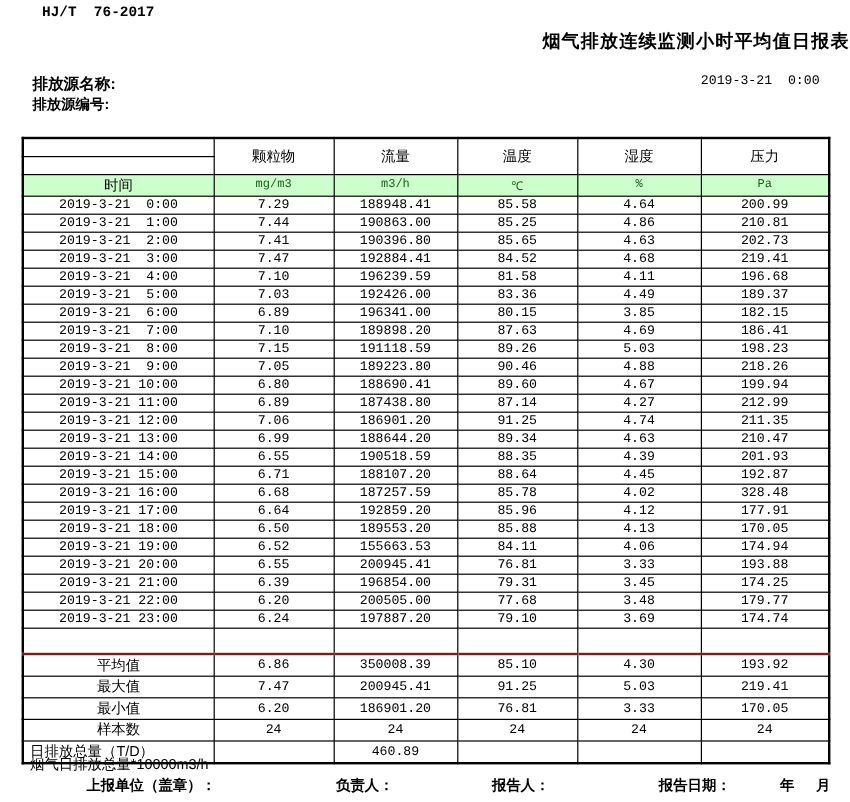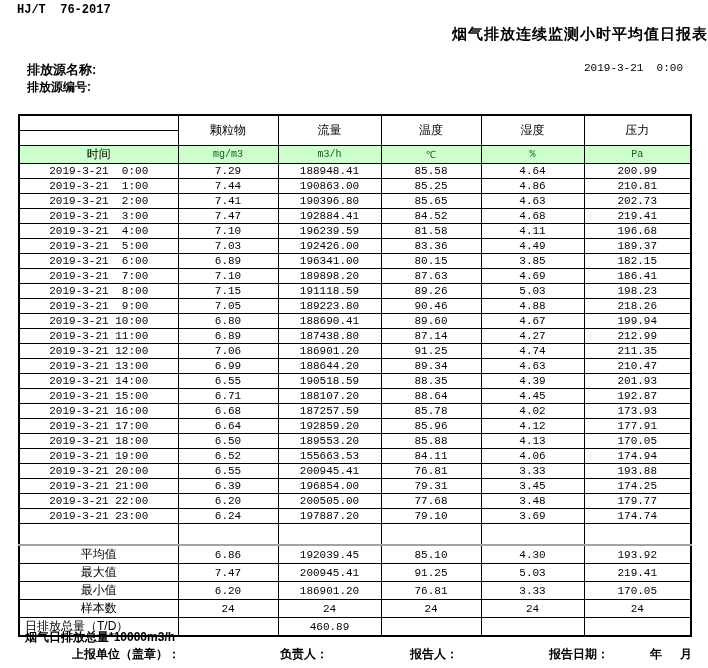--- a/index.html
+++ b/index.html
@@ -1,20 +1,20 @@
 <!DOCTYPE html>
 <html style="--header-green: #CCFFCC; --unit-color: #176117;"><head>
 <meta charset="utf-8">
 <style>
   html,body{margin:0;padding:0}
   body{
     width:708px;height:668px;position:relative;background:#ffffff;color:#000;
     font-family:"Liberation Sans",sans-serif;overflow:hidden;
   }
-  .std{position:absolute;left:17px;top:3px;font-weight:bold;font-size:12px;
+  .std{position:absolute;left:35px;top:3px;font-weight:bold;font-size:12px;
     font-family:"Liberation Mono",monospace;white-space:pre;text-align:right;}
   .title{position:absolute;left:0;top:25px;width:100%;text-align:right;
     font-weight:bold;font-size:15px;letter-spacing:1px;}
   .meta-name{position:absolute;left:27px;top:61px;font-weight:bold;font-size:13px;}
   .meta-code{position:absolute;left:27px;top:79px;font-weight:bold;font-size:12px;}
   .meta-date{position:absolute;left:584px;top:62px;font-size:11px;
     font-family:"Liberation Mono",monospace;white-space:pre;}
 
   table.report{position:absolute;left:18px;top:114px;border-collapse:collapse;
     table-layout:fixed;border:2px solid #000;}
@@ -25,25 +25,25 @@
   tr.green-row{height:15px;}
   tr.green-row td{background:var(--header-green,#CCFFCC);}
   td.time-h{font-size:12px;}
   td.unit{font-size:10px;color:var(--unit-color,#176117);
     font-family:"Liberation Mono",monospace;}
   tbody.data tr{height:15px;}
   td.c-time{font-size:11px;font-family:"Liberation Mono",monospace;white-space:pre;}
   td.c-num{font-size:11px;font-family:"Liberation Mono",monospace;}
   tbody.spacer tr{height:22px;}
   tbody.summary tr{height:15px;}
-  tbody.summary tr.sum-first td{border-top:2px solid #a3a3a3;}
+  tbody.summary tr.sum-first td{border-top:2px solid #7f1d1d;}
   td.c-label{font-size:12px;}
   td.c-label.left{text-align:left;padding-left:5px;}
 
-  .note{position:absolute;left:25px;top:629px;font-weight:bold;font-size:12px;
+  .note{position:absolute;left:25px;top:629px;font-weight:normal;font-size:12px;
     white-space:pre;}
   .sign-row{position:absolute;left:0;top:646px;width:708px;height:16px;margin-left:47px;}
   .sign-row span{position:absolute;font-weight:bold;font-size:12px;white-space:pre;}
   .s-unit{left:25px;} .s-resp{left:233px;} .s-reporter{left:363px;}
   .s-date{left:502px;} .s-year{left:603px;} .s-month{left:633px;} .s-day{left:685px;}
 </style>
 </head>
 <body>
 
 <div class="std">HJ/T  76-2017</div>
@@ -210,21 +210,21 @@
         <td class="c-num">88.64</td>
         <td class="c-num">4.45</td>
         <td class="c-num">192.87</td>
       </tr>
       <tr>
         <td class="c-time">2019-3-21 16:00</td>
         <td class="c-num">6.68</td>
         <td class="c-num">187257.59</td>
         <td class="c-num">85.78</td>
         <td class="c-num">4.02</td>
-        <td class="c-num">173.93</td>
+        <td class="c-num">328.48</td>
       </tr>
       <tr>
         <td class="c-time">2019-3-21 17:00</td>
         <td class="c-num">6.64</td>
         <td class="c-num">192859.20</td>
         <td class="c-num">85.96</td>
         <td class="c-num">4.12</td>
         <td class="c-num">177.91</td>
       </tr>
       <tr>
@@ -283,21 +283,21 @@
       <td></td>
       <td></td>
       <td></td>
       <td></td>
     </tr>
   </tbody>
   <tbody class="summary">
       <tr class="sum-first">
         <td class="c-label">平均值</td>
         <td class="c-num">6.86</td>
-        <td class="c-num">192039.45</td>
+        <td class="c-num">350008.39</td>
         <td class="c-num">85.10</td>
         <td class="c-num">4.30</td>
         <td class="c-num">193.92</td>
       </tr>
       <tr>
         <td class="c-label">最大值</td>
         <td class="c-num">7.47</td>
         <td class="c-num">200945.41</td>
         <td class="c-num">91.25</td>
         <td class="c-num">5.03</td>

